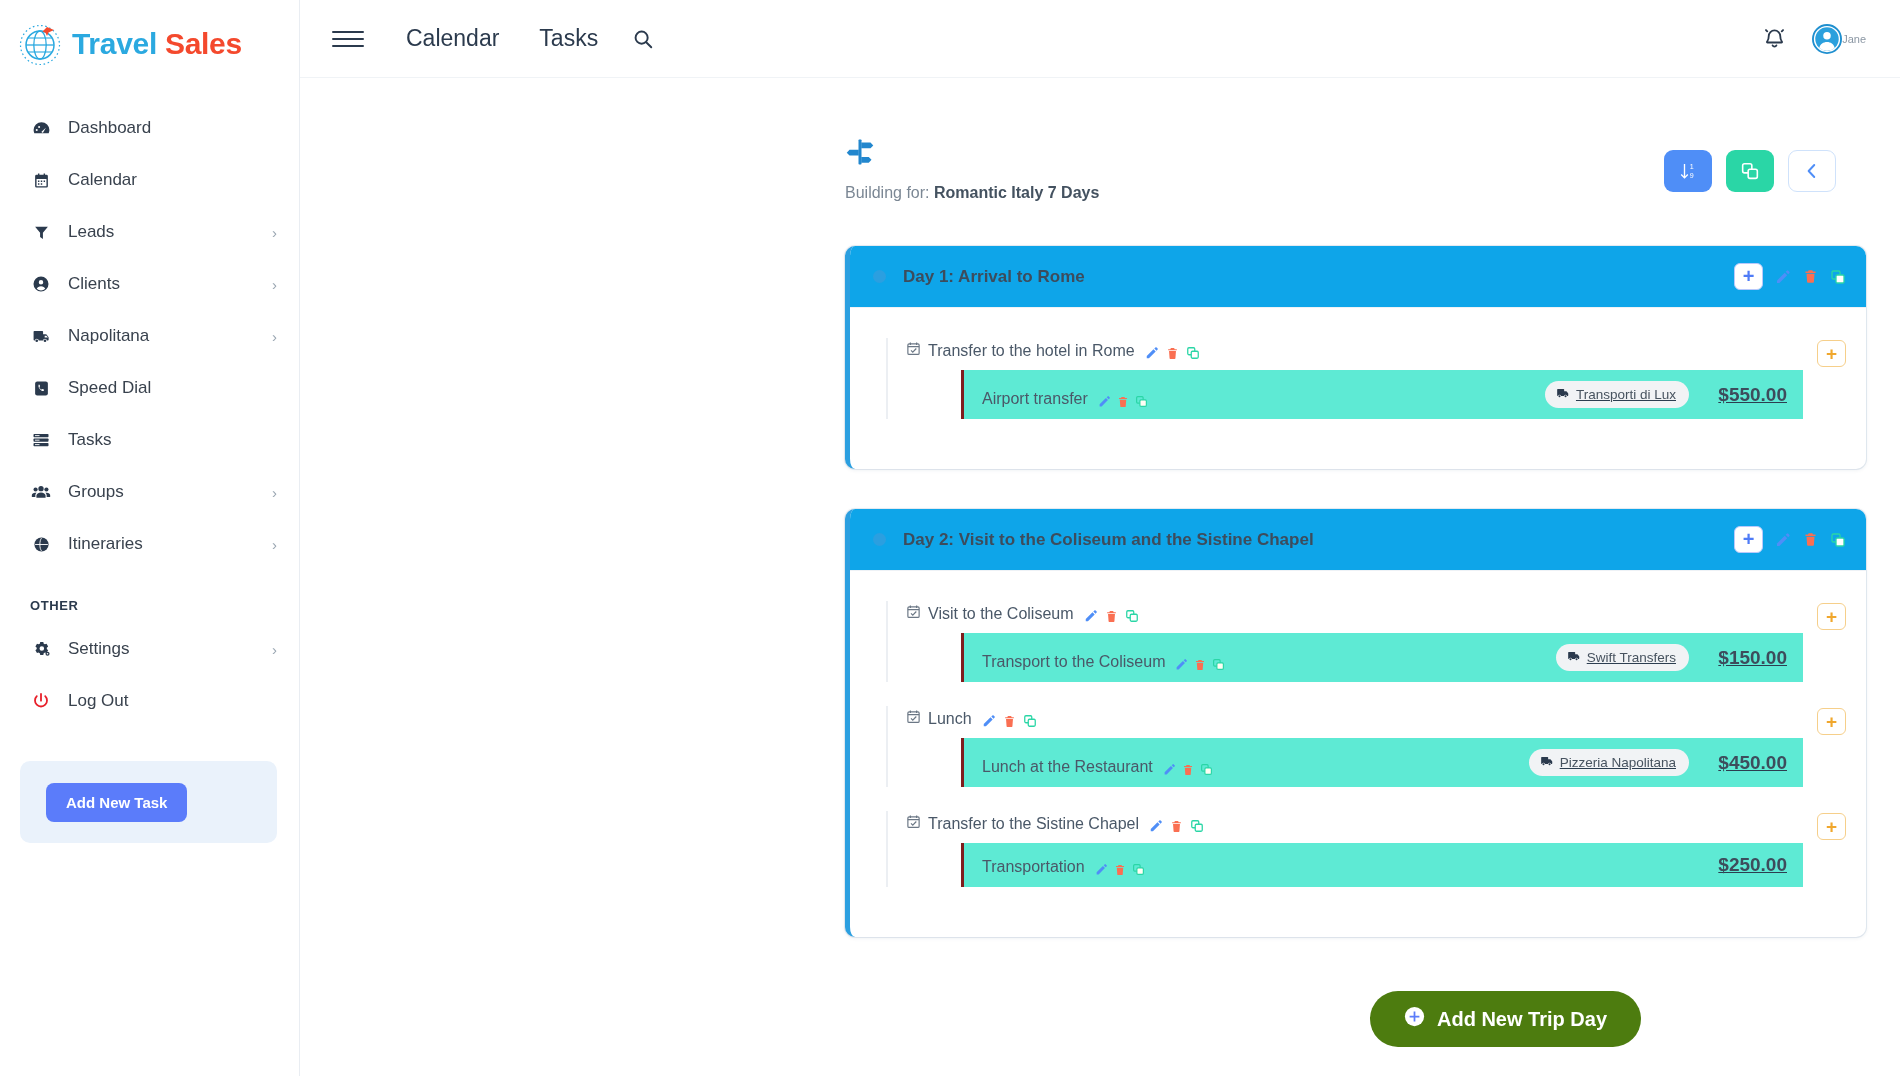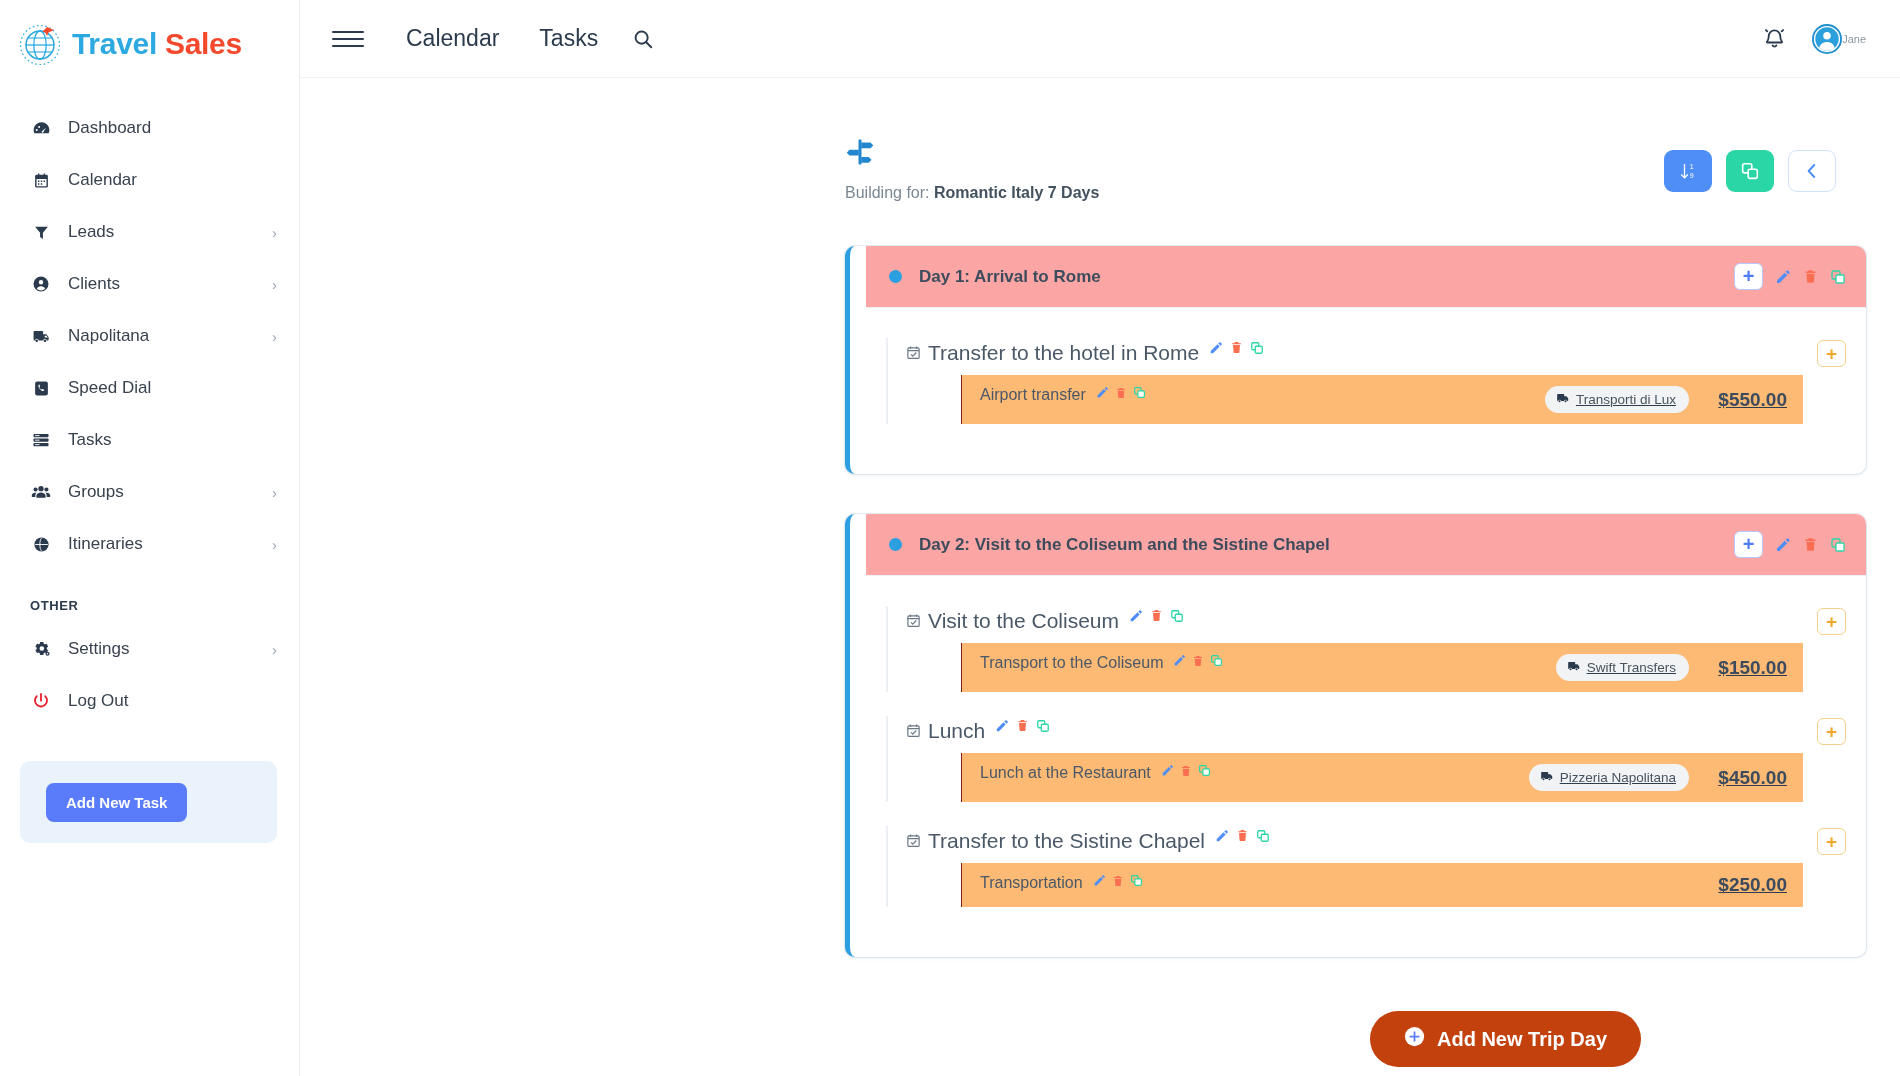--- a/index.html
+++ b/index.html
@@ -93,46 +93,45 @@
   .sq-btn.ghost { background: #fff; color: #4f8ef7; border: 1px solid #cfe2fb; }
 
   .days { padding: 44px 34px 0 545px; }
   .day-card {
     background: #fff; border-radius: 10px;
     border-left: 5px solid #2b9fe0;
     box-shadow: 0 1px 4px rgba(24,50,85,.09), 0 0 0 1px rgba(230,236,243,.9);
     margin-bottom: 40px; overflow: hidden;
   }
   .day-head {
-    background: #fca5a5; height: 62px;
+    background: #0ea5e9; height: 62px;
     display: flex; align-items: center; padding: 0 20px 0 23px;
     border-bottom: 1px solid #eef2f6;
-    margin-left: 16px;
   }
   .day-dot { width: 13px; height: 13px; border-radius: 50%; background: #2b9fe0; flex: 0 0 13px; }
   .day-title { margin-left: 17px; font-size: 17px; font-weight: 700; color: #3d4c5c; }
   .day-actions { margin-left: auto; display: flex; align-items: center; gap: 12px; }
   .plus-box {
     width: 29px; height: 27px; border: 1px solid #b9c9fb; border-radius: 6px;
     display: flex; align-items: center; justify-content: center;
     color: #4f7cf7; font-size: 20px; font-weight: 700; cursor: pointer; background: #fff;
   }
   .ico-btn { cursor: pointer; display: flex; align-items: center; }
 
   .day-body { padding: 30px 20px 26px 36px; }
   .activity-main { flex: 1 1 auto; border-left: 2px solid #eceff3; padding-left: 18px; }
   .activity-title {
-    display: flex; align-items: flex-start; gap: 7px;
-    font-size: 21px; color: #4a5868; padding: 3px 0 10px 0;
+    display: flex; align-items: flex-end; gap: 7px;
+    font-size: 16px; color: #4a5868; padding: 3px 0 10px 0;
   }
   .activity-title .t { margin-right: 3px; }
   .inline-ico { display: inline-flex; align-items: center; cursor: pointer; }
   .item-row {
-    display: flex; align-items: flex-start;
-    background: #fdba74; border-left: 1px solid #7f1d1d;
+    display: flex; align-items: flex-end;
+    background: #5eead4; border-left: 3px solid #7f1d1d;
     padding: 11px 16px 11px 18px; margin-left: 55px;
   }
   .item-name { font-size: 16px; color: #4a5868; margin-right: 10px; }
   .item-icos { display: flex; align-items: center; gap: 6px; }
   .item-right { margin-left: auto; display: flex; align-items: center; gap: 12px; text-decoration: underline; }
   .supplier {
     background: #f1f3f5; color: #47535f; border-radius: 20px;
     font-size: 13.5px; padding: 5px 13px 5px 11px;
     display: flex; align-items: center; gap: 6px; white-space: nowrap;
   }
@@ -141,21 +140,21 @@
     width: 29px; height: 27px; border: 1px solid #f6cf8a; border-radius: 6px;
     display: flex; align-items: center; justify-content: center;
     color: #f0a72d; font-size: 19px; font-weight: 700; cursor: pointer;
     background: #fff; flex: 0 0 29px; margin-left: 14px; margin-top: 2px;
   }
   .activity-wrap { display: flex; align-items: flex-start; margin-bottom: 24px; }
   .activity-wrap > .activity-main { min-width: 0; }
 
   .add-day-wrap { display: flex; justify-content: center; padding: 14px 0 0 300px; }
   .add-day-btn {
-    background: #c2410c; color: #fff; border: none; cursor: pointer;
+    background: #4d7c0f; color: #fff; border: none; cursor: pointer;
     font-family: inherit; font-size: 20px; font-weight: 700;
     padding: 15px 34px; border-radius: 30px;
     display: flex; align-items: center; gap: 12px; justify-content: space-between;
   }
 </style>
 </head>
 <body>
 
 <div class="app">
 

